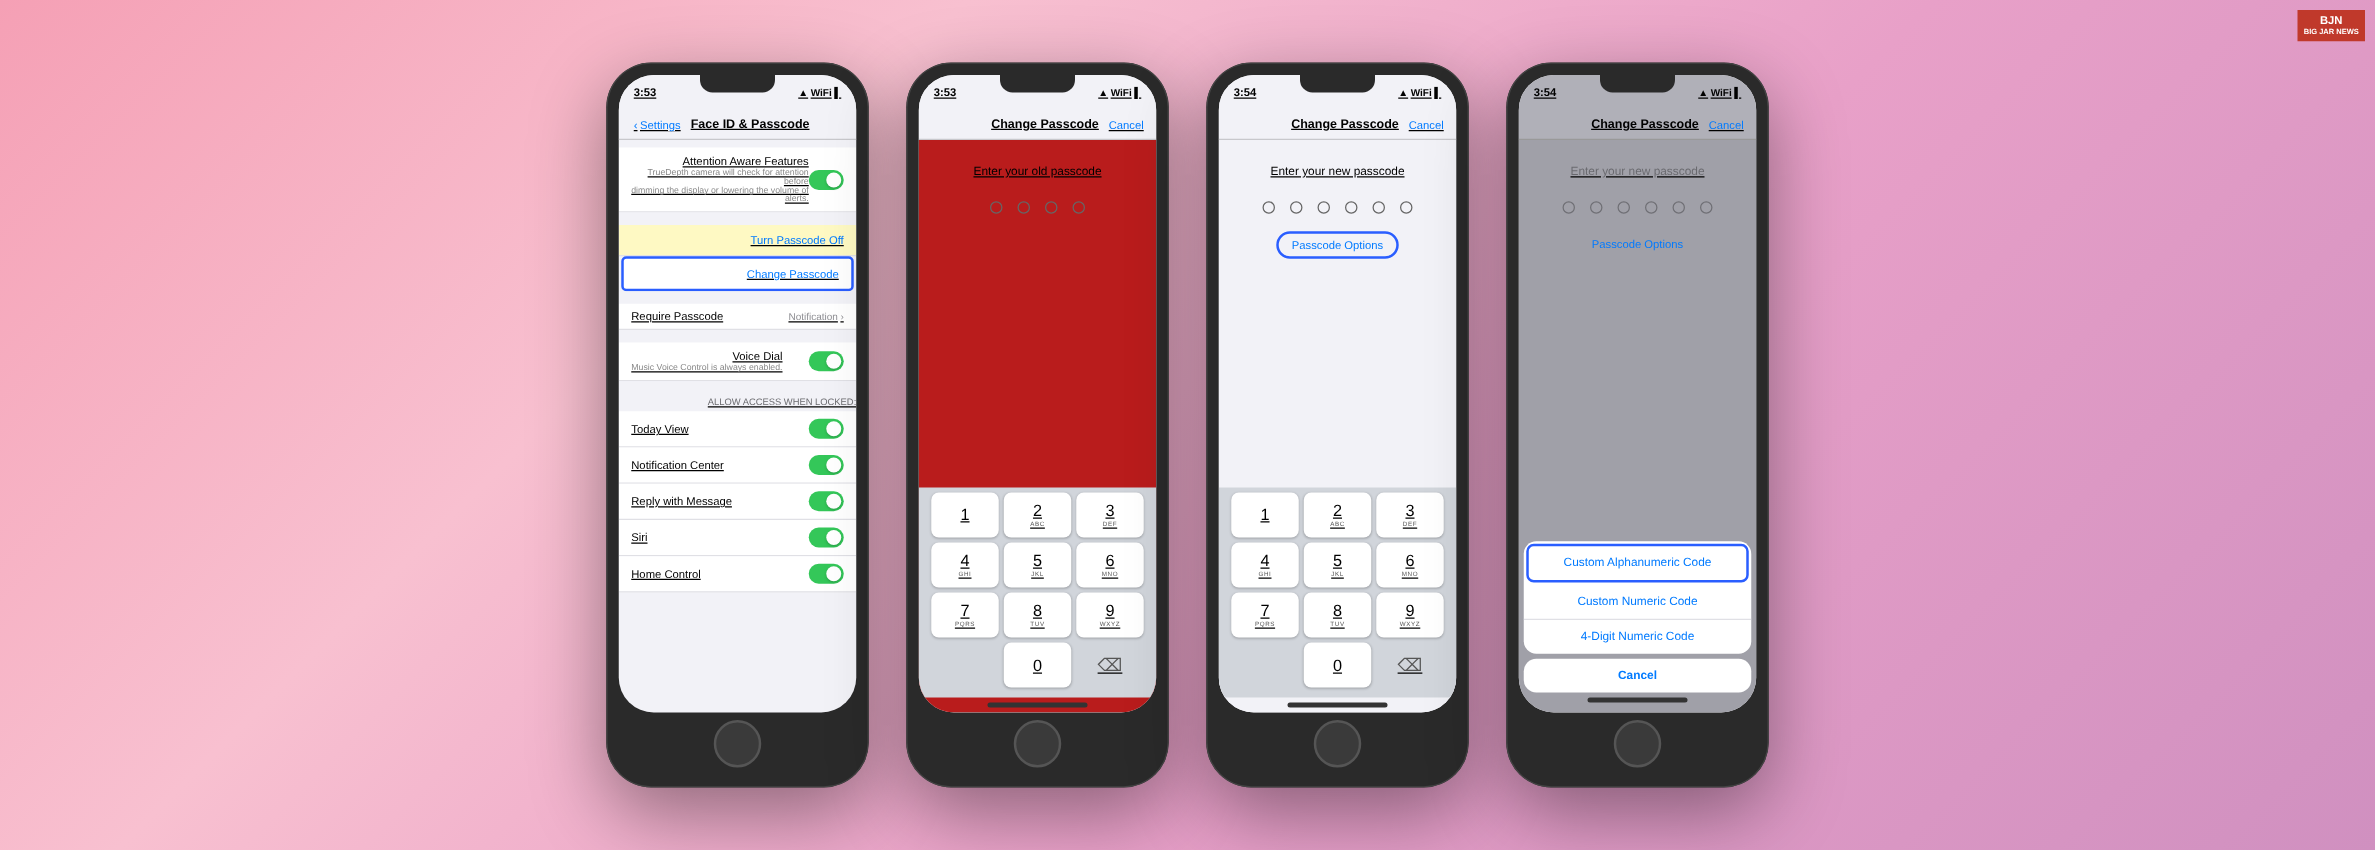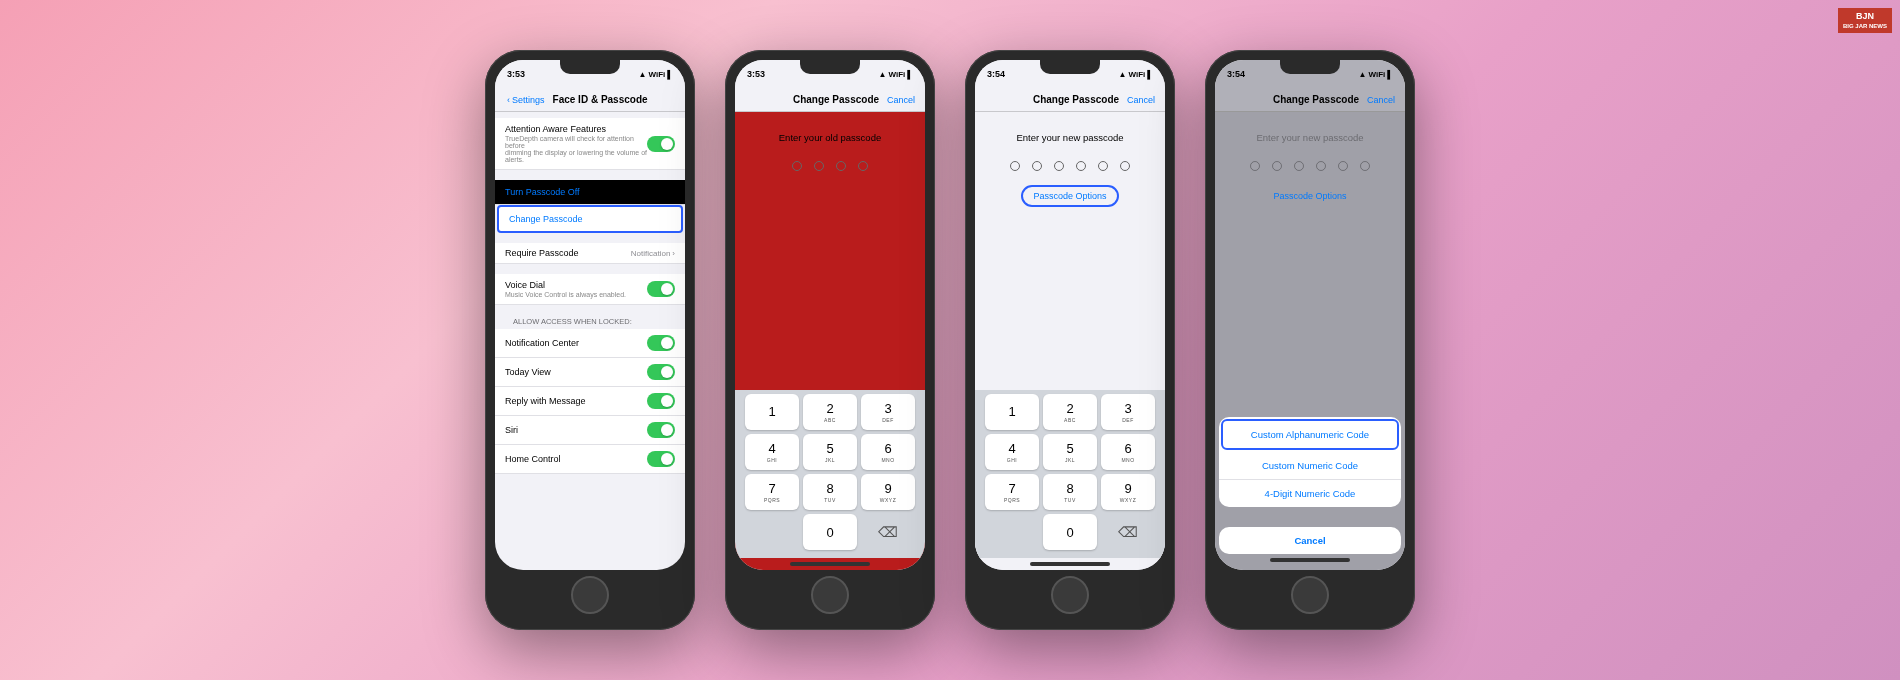--- a/index.html
+++ b/index.html
@@ -35,20 +35,21 @@
     .phone {
       width: 210px;
       height: 580px;
       background: #2a2a2a;
       border-radius: 36px;
       padding: 10px;
       box-shadow: 0 20px 60px rgba(0,0,0,0.4), inset 0 0 0 1px #444;
       display: flex;
       flex-direction: column;
       position: relative;
+      text-decoration: underline;
     }
     .phone-inner {
       flex: 1;
       background: #f2f2f7;
       border-radius: 28px;
       overflow: hidden;
       display: flex;
       flex-direction: column;
     }
     
@@ -159,21 +160,21 @@
       border-radius: 50%;
       box-shadow: 0 1px 2px rgba(0,0,0,0.2);
     }
     .section-gap {
       height: 12px;
       background: #f2f2f7;
     }
     .blue-link {
       color: #007aff;
       font-size: 9px;
-      background: #000000;
+      background: #fef9c3;
       border-bottom: 0.5px solid #e0e0e5;
       padding: 7px 10px;
     }
     .change-passcode-highlighted {
       color: #007aff;
       font-size: 9px;
       background: white;
       border-bottom: 0.5px solid #e0e0e5;
       padding: 7px 10px;
       border: 2px solid #2a5eff;
@@ -192,21 +193,21 @@
       font-size: 8px;
       color: #8e8e93;
       display: flex;
       align-items: center;
       gap: 2px;
     }
     .section-header {
       font-size: 7.5px;
       color: #6c6c70;
       text-transform: uppercase;
-      padding: 6px 18px 3px;
+      padding: 6px 0 3px;
       background: #f2f2f7;
     }
 
     
     .change-passcode-nav {
       background: #f2f2f7;
       border-bottom: 0.5px solid #c8c8cc;
       padding: 6px 10px;
       display: flex;
       align-items: center;
@@ -326,21 +327,21 @@
       bottom: 0;
       left: 0;
       right: 0;
       background: transparent;
       padding: 4px;
     }
     .action-sheet-group {
       background: white;
       border-radius: 10px;
       overflow: hidden;
-      margin-bottom: 20px;
+      margin-bottom: 4px;
     }
     .action-sheet-item {
       padding: 8px 12px;
       font-size: 9.5px;
       color: #007aff;
       text-align: center;
       border-bottom: 0.5px solid #e0e0e5;
     }
     .action-sheet-item:last-child {
       border-bottom: none;
@@ -384,21 +385,21 @@
       </div>
 
       <div class="nav-bar">
         <div class="nav-back">
           <span>‹</span>
           <span>Settings</span>
         </div>
         <span class="nav-title">Face ID &amp; Passcode</span>
       </div>
 
-      <div class="screen-content" style="overflow-y:auto;">
+      <div class="screen-content" style="overflow-y:auto;text-align:right;">
         <div class="section-gap" style="height:6px;"></div>
 
         <div class="settings-item">
           <div>
             <div class="settings-label">Attention Aware Features</div>
             <div class="settings-sublabel">TrueDepth camera will check for attention before<br>dimming the display or lowering the volume of alerts.</div>
           </div>
           <div class="toggle"></div>
         </div>
         <div class="section-gap" style="height:10px;"></div>
@@ -421,25 +422,25 @@
           <div>
             <div class="settings-label">Voice Dial</div>
             <div class="settings-sublabel">Music Voice Control is always enabled.</div>
           </div>
           <div class="toggle"></div>
         </div>
         <div class="section-gap" style="height:6px;"></div>
         <div class="section-header">ALLOW ACCESS WHEN LOCKED:</div>
 
         <div class="settings-item">
+          <span class="settings-label">Today View</span>
+          <div class="toggle"></div>
+        </div>
+        <div class="settings-item">
           <span class="settings-label">Notification Center</span>
-          <div class="toggle"></div>
-        </div>
-        <div class="settings-item">
-          <span class="settings-label">Today View</span>
           <div class="toggle"></div>
         </div>
         <div class="settings-item">
           <span class="settings-label">Reply with Message</span>
           <div class="toggle"></div>
         </div>
         <div class="settings-item">
           <span class="settings-label">Siri</span>
           <div class="toggle"></div>
         </div>

